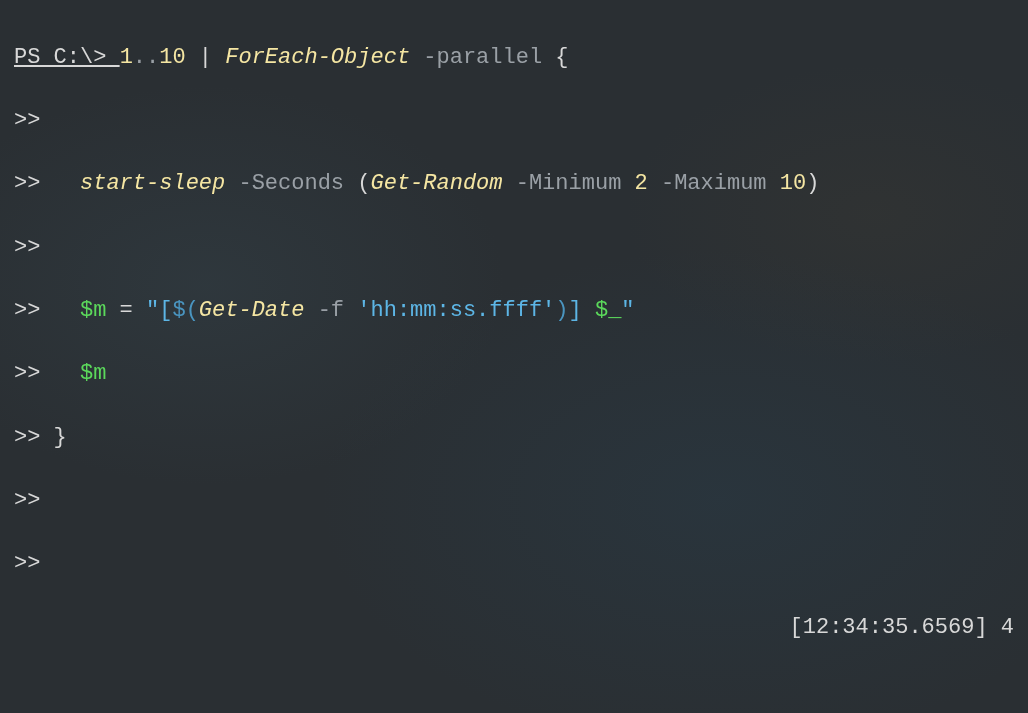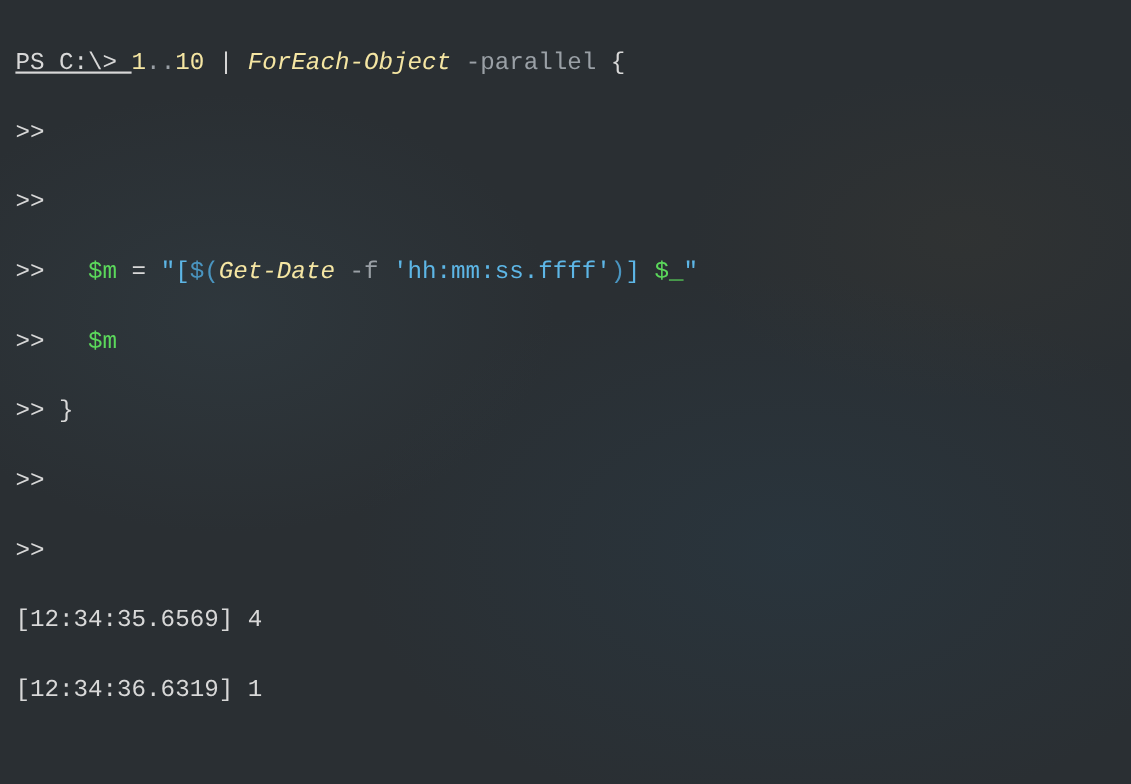--- a/index.html
+++ b/index.html
@@ -43,36 +43,36 @@
     .op-dots { color: #9aa0a6; }
     .pipe { color: #d8d8d8; }
     .cmd { color: #f5e6a3; font-style: italic; }
     .param { color: #9aa0a6; }
     .paren { color: #d8d8d8; }
     .brace { color: #d8d8d8; }
     .var { color: #5bd85b; }
     .eq { color: #d8d8d8; }
     .str { color: #5db6e6; }
     .str-dark { color: #4a95c0; }
-    .output { color: #d8d8d8; }
+    .output { color: #d8d8d8; text-align: right; }
   </style>
 </head>
 <body>
 
 <div class="terminal">
 <span class="line"><span class="prompt">PS C:\&gt; </span><span class="num">1</span><span class="op-dots">..</span><span class="num">10</span><span class="pipe"> | </span><span class="cmd">ForEach-Object</span><span class="param"> -parallel </span><span class="brace">{</span></span>
 <span class="line"><span class="cont">&gt;&gt;</span></span>
+<span class="line"><span class="cont">&gt;&gt;</span>   <span class="cmd">start-sleep</span><span class="param"> -Seconds </span><span class="paren">(</span><span class="cmd">Get-Random</span><span class="param"> -Minimum </span><span class="num">2</span><span class="param"> -Maximum </span><span class="num">10</span><span class="paren">)</span></span>
 <span class="line"><span class="cont">&gt;&gt;</span></span>
 <span class="line"><span class="cont">&gt;&gt;</span>   <span class="var">$m</span><span class="eq"> = </span><span class="str">"[</span><span class="str-dark">$(</span><span class="cmd">Get-Date</span><span class="param"> -f </span><span class="str">'hh:mm:ss.ffff'</span><span class="str-dark">)</span><span class="str">] </span><span class="var">$_</span><span class="str">"</span></span>
 <span class="line"><span class="cont">&gt;&gt;</span>   <span class="var">$m</span></span>
 <span class="line"><span class="cont">&gt;&gt;</span> <span class="brace">}</span></span>
 <span class="line"><span class="cont">&gt;&gt;</span></span>
 <span class="line"><span class="cont">&gt;&gt;</span></span>
 <span class="line output">[12:34:35.6569] 4</span>
-<span class="line output">[12:34:36.6319] 1</span>
 
 
 
 
 
 
 
 
 
 </div>

